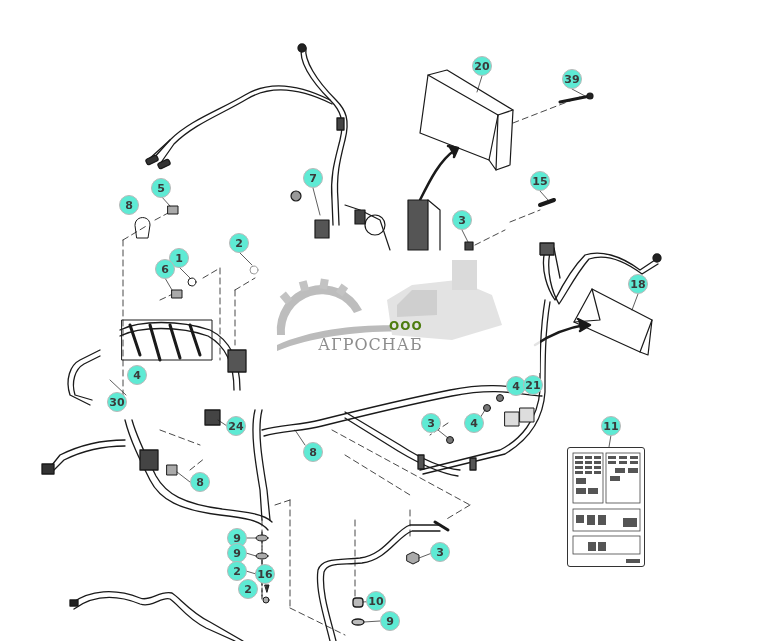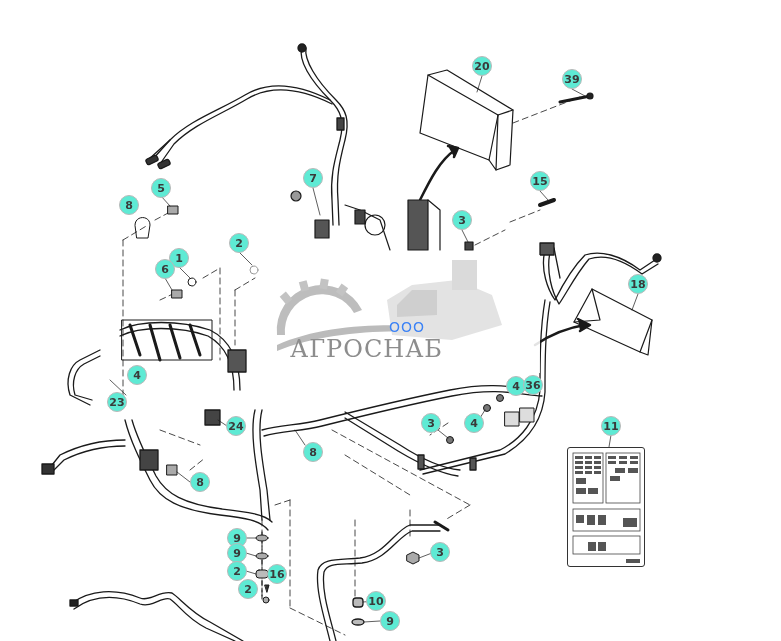--- a/index.html
+++ b/index.html
@@ -9,22 +9,22 @@
   .callout {
     position: absolute; width: 20px; height: 20px; margin-left: -10px; margin-top: -10px;
     border-radius: 50%; background: #5eead4; border: 1px solid #b9b9b9;
     font-family: "DejaVu Sans", sans-serif; font-weight: bold; font-size: 11px; color: #3a3a3a;
     display: flex; align-items: center; justify-content: center; box-sizing: border-box; cursor: pointer;
   }
   .watermark {
     position: absolute; left: 262px; top: 255px; width: 278px; height: 118px;
     background: rgba(255,255,255,0.88);
   }
-  .wm-ooo { position: absolute; left: 127px; top: 64px; font-family: "DejaVu Sans", sans-serif; font-size: 14px; color: #3b82f6; letter-spacing: 1px; }
-  .wm-name { position: absolute; left: 28px; top: 80px; font-family: "DejaVu Serif", serif; font-size: 24px; color: #8d8d8d; letter-spacing: 1px; }
+  .wm-ooo { position: absolute; left: 127px; top: 64px; font-family: "DejaVu Sans", sans-serif; font-size: 12px; color: #4d7c0f; letter-spacing: 1px; font-weight: bold; }
+  .wm-name { position: absolute; left: 56px; top: 80px; font-family: "DejaVu Serif", serif; font-size: 16px; color: #8d8d8d; letter-spacing: 1px; }
   .label13 {
     position: absolute; left: 567px; top: 447px; width: 78px; height: 120px;
     border: 1.2px solid #333; border-radius: 3px; box-sizing: border-box; background: #fff;
   }
 </style>
 </head>
 <body>
 
 <div id="canvas">
 
@@ -278,31 +278,31 @@
   <div class="callout" style="left:540px;top:181px">15</div>
   <div class="callout" style="left:638px;top:284px">18</div>
   <div class="callout" style="left:313px;top:178px">7</div>
   <div class="callout" style="left:161px;top:188px">5</div>
   <div class="callout" style="left:129px;top:205px">8</div>
   <div class="callout" style="left:462px;top:220px">3</div>
   <div class="callout" style="left:239px;top:243px">2</div>
   <div class="callout" style="left:179px;top:258px">1</div>
   <div class="callout" style="left:165px;top:269px">6</div>
   <div class="callout" style="left:137px;top:375px">4</div>
-  <div class="callout" style="left:117px;top:402px">23</div>
+  <div class="callout" style="left:117px;top:402px">30</div>
   <div class="callout" style="left:516px;top:386px">4</div>
-  <div class="callout" style="left:533px;top:385px">36</div>
+  <div class="callout" style="left:533px;top:385px">21</div>
   <div class="callout" style="left:431px;top:423px">3</div>
   <div class="callout" style="left:474px;top:423px">4</div>
   <div class="callout" style="left:236px;top:426px">24</div>
   <div class="callout" style="left:313px;top:452px">8</div>
   <div class="callout" style="left:611px;top:426px">11</div>
   <div class="callout" style="left:200px;top:482px">8</div>
   <div class="callout" style="left:237px;top:538px">9</div>
   <div class="callout" style="left:237px;top:553px">9</div>
   <div class="callout" style="left:440px;top:552px">3</div>
   <div class="callout" style="left:237px;top:571px">2</div>
-  <div class="callout" style="left:277px;top:574px">16</div>
+  <div class="callout" style="left:265px;top:574px">16</div>
   <div class="callout" style="left:248px;top:589px">2</div>
   <div class="callout" style="left:376px;top:601px">10</div>
   <div class="callout" style="left:390px;top:621px">9</div>
 
 </div>
 
 </body></html>

